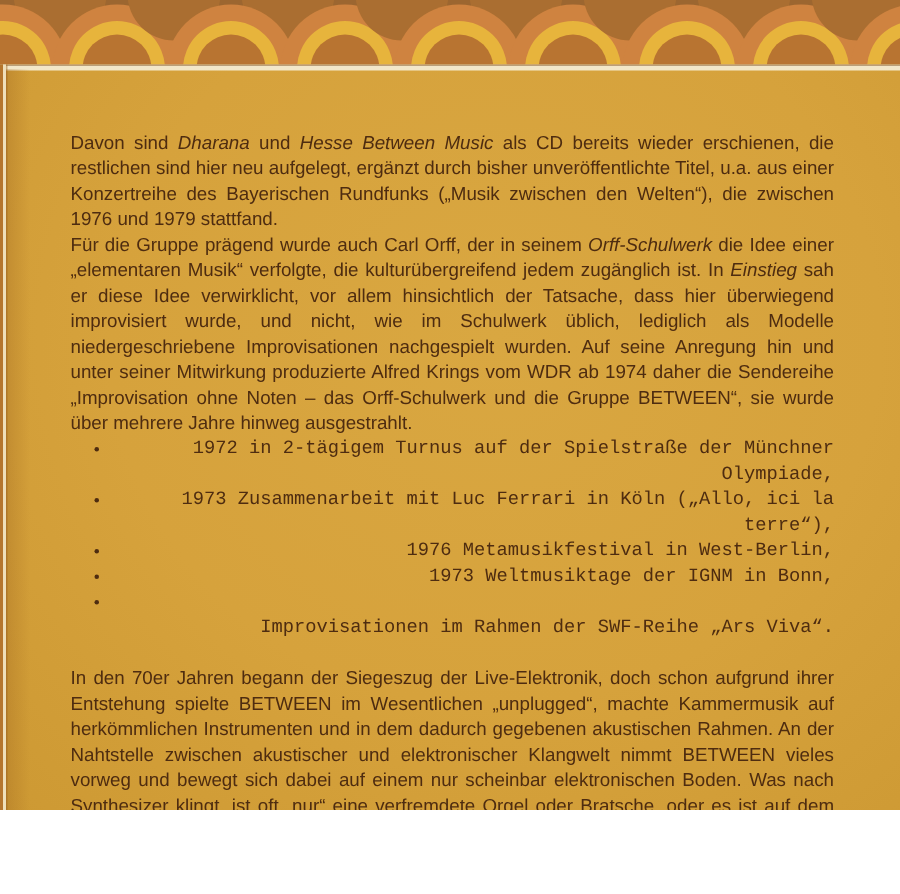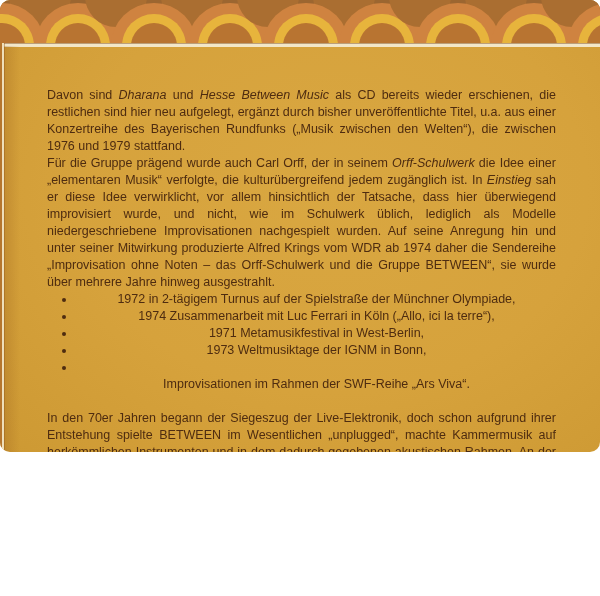--- a/index.html
+++ b/index.html
@@ -10,22 +10,22 @@
     --band-yellow:#E7B43C;
     --band-inner:#B87431;
     --band-dark:#AA6E31;
     --cream:#F3E7C8;
     --edge-dark:#B5762E;
     --edge-cream:#EFDFBA;
   }
   html,body{margin:0;padding:0;}
   body{width:600px;height:596px;overflow:hidden;
        font-family:"Liberation Sans","DejaVu Sans",sans-serif;}
-  .page{position:relative;width:600px;height:452px;overflow:hidden;
-        background:radial-gradient(ellipse at 55% 42%, #D9A741 0%, var(--page-bg) 55%, #CD9933 100%);border-radius:10px;}
+  .page{position:relative;width:600px;height:540px;overflow:hidden;
+        background:radial-gradient(ellipse at 55% 42%, #D9A741 0%, var(--page-bg) 55%, #CD9933 100%);}
   
   .page::after{content:"";position:absolute;left:4px;top:46px;bottom:0;width:16px;
         background:linear-gradient(90deg, rgba(150,92,28,.28), rgba(150,92,28,0));
         pointer-events:none;}
   .top-border{position:absolute;left:0;top:0;width:600px;height:43px;overflow:hidden;}
   .top-border svg{display:block;}
   .c-bg{fill:var(--band-bg);}
   .c-orange{fill:var(--band-orange);}
   .c-yellow{fill:var(--band-yellow);}
   .c-inner{fill:var(--band-inner);}
@@ -33,21 +33,21 @@
   .top-divider{position:absolute;left:0;top:43px;width:600px;height:4px;
         background:var(--cream);border-top:1px solid rgba(120,70,25,.45);box-sizing:border-box;}
   .left-edge{position:absolute;left:0;top:43px;bottom:0;width:5px;
         background:linear-gradient(90deg, var(--edge-dark) 0 2px, var(--edge-cream) 2px 4px, rgba(150,92,28,.45) 4px 5px);}
   .content{position:absolute;left:47px;top:87px;width:509px;
         color:var(--text);font-size:12.5px;line-height:17px;
         text-align:justify;letter-spacing:0px;}
   .content p{margin:0;}
   .content p.gap-top{margin-top:17px;}
   .content i{font-style:italic;}
-  ul.performances{margin:0;padding:0 0 0 29px;list-style:disc outside;text-align:center;}
+  ul.performances{margin:0;padding:0 0 0 29px;list-style:disc outside;text-align:right;font-family:Liberation Mono, monospace;}
   ul.performances li{padding-left:1px;}
 </style>
 </head>
 <body>
 
 <div class="page">
 
   <div class="top-border">
     <svg width="600" height="43" viewBox="0 0 600 43" aria-hidden="true">
       <defs>
@@ -86,22 +86,22 @@
 
   <div class="content">
 
     <p><span>Davon sind </span><i>Dharana</i><span> und </span><i>Hesse Between Music</i><span> als CD bereits wieder erschienen, die restlichen sind hier neu aufgelegt, ergänzt durch bisher unveröffentlichte Titel, u.a. aus einer Konzertreihe des Bayerischen Rundfunks („Musik zwischen den Welten“), die zwischen 1976 und 1979 stattfand.</span></p>
 
     <p><span>Für die Gruppe prägend wurde auch Carl Orff, der in seinem </span><i>Orff-Schulwerk</i><span> die Idee einer „elementaren Musik“ verfolgte, die kulturübergreifend jedem zugänglich ist. In </span><i>Einstieg</i><span> sah er diese Idee verwirklicht, vor allem hinsichtlich der Tatsache, dass hier überwiegend improvisiert wurde, und nicht, wie im Schulwerk üblich, lediglich als Modelle niedergeschriebene Improvisationen nachgespielt wurden. Auf seine Anregung hin und unter seiner Mitwirkung produzierte Alfred Krings vom WDR ab 1974 daher die Sendereihe „Improvisation ohne Noten – das Orff-Schulwerk und die Gruppe BETWEEN“, sie wurde über mehrere Jahre hinweg ausgestrahlt.</span></p>
 
 
     <ul class="performances">
       <li>1972 in 2-tägigem Turnus auf der Spielstraße der Münchner Olympiade,</li>
-      <li>1974 Zusammenarbeit mit Luc Ferrari in Köln („Allo, ici la terre“),</li>
-      <li>1971 Metamusikfestival in West-Berlin,</li>
+      <li>1973 Zusammenarbeit mit Luc Ferrari in Köln („Allo, ici la terre“),</li>
+      <li>1976 Metamusikfestival in West-Berlin,</li>
       <li>1973 Weltmusiktage der IGNM in Bonn,</li>
       <li><br><span>Improvisationen im Rahmen der SWF-Reihe „Ars Viva“.</span></li>
     </ul>
 
     <p class="gap-top">In den 70er Jahren begann der Siegeszug der Live-Elektronik, doch schon aufgrund ihrer Entstehung spielte BETWEEN im Wesentlichen „unplugged“, machte Kammermusik auf herkömmlichen Instrumenten und in dem dadurch gegebenen akustischen Rahmen. An der Nahtstelle zwischen akustischer und elektronischer Klangwelt nimmt BETWEEN vieles vorweg und bewegt sich dabei auf einem nur scheinbar elektronischen Boden. Was nach Synthesizer klingt, ist oft „nur“ eine verfremdete Orgel oder Bratsche, oder es ist auf dem Motocello gespielt, einem Instrument, das sich Détrée im Rahmen seiner</p>
 
   </div>
 </div>
 
 </body></html>

